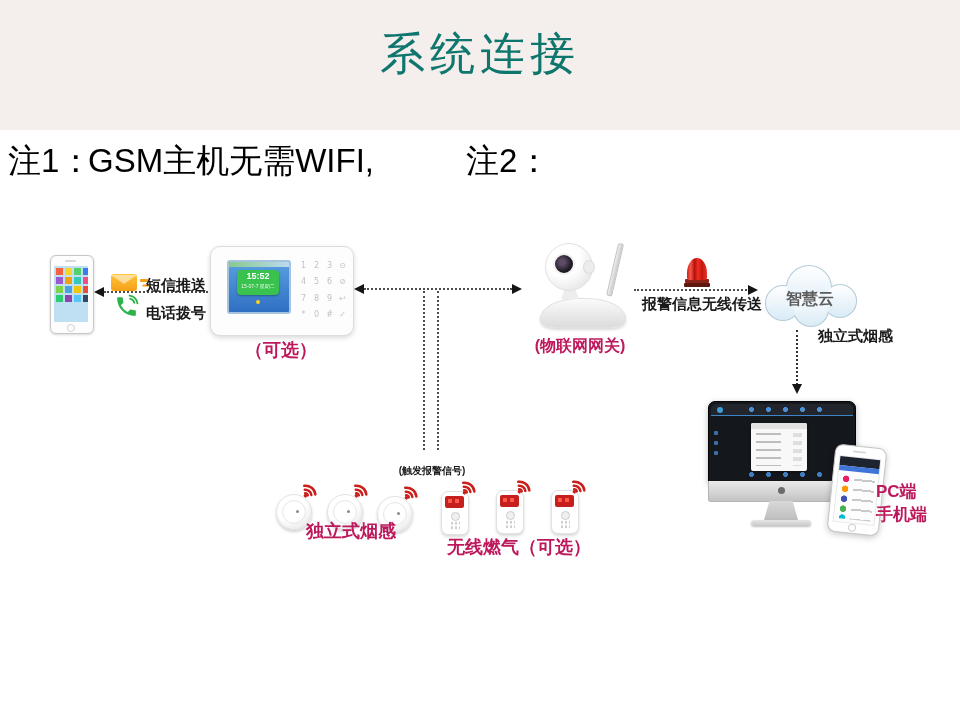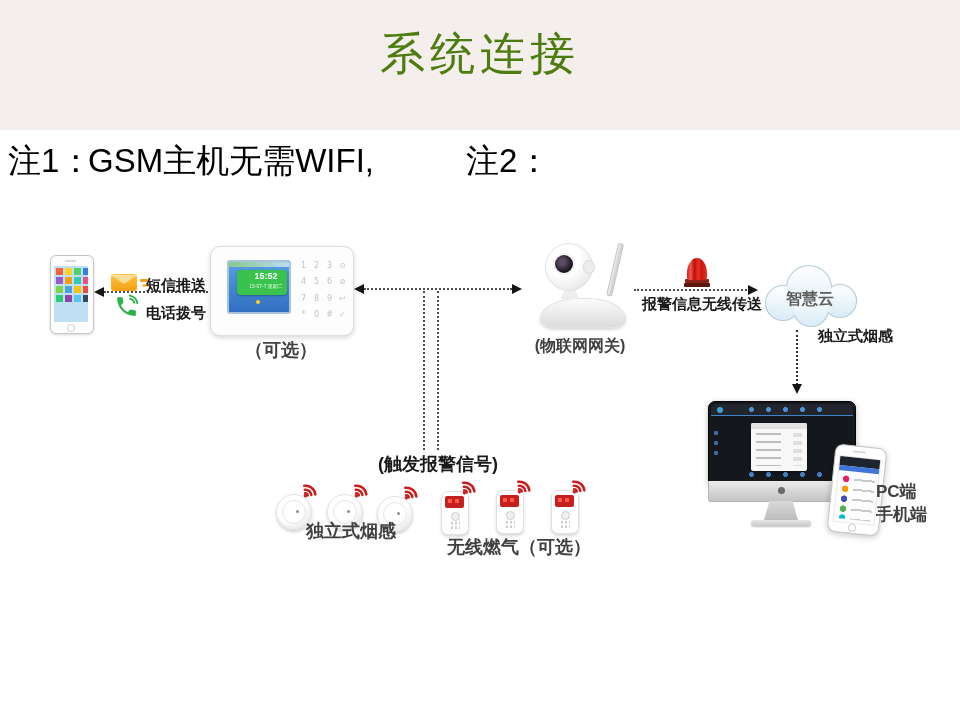--- a/index.html
+++ b/index.html
@@ -3,28 +3,28 @@
 <meta charset="utf-8">
 <style>
   html,body{margin:0;padding:0;background:#ffffff;}
   #stage{position:relative;width:960px;height:720px;background:#ffffff;overflow:hidden;
          font-family:"Liberation Sans","DejaVu Sans",sans-serif;}
   .abs{position:absolute;}
 
   
   .header{position:absolute;left:0;top:0;width:960px;height:130px;background:#f4eeec;}
   .title{position:absolute;left:0;top:24px;width:100%;text-align:center;font-size:45px;
-         letter-spacing:5px;color:#4d7c0f;font-weight:300;}
+         letter-spacing:5px;color:#0f766e;font-weight:300;}
 
   
   .note{position:absolute;font-size:33px;color:#000;white-space:nowrap;}
 
   
   .lbl{position:absolute;font-size:15px;font-weight:600;color:#1a1a1a;white-space:nowrap;}
-  .cap{position:absolute;font-size:18px;font-weight:700;color:#404040;text-align:center;white-space:nowrap;}
+  .cap{position:absolute;font-size:18px;font-weight:700;color:#be185d;text-align:center;white-space:nowrap;}
 
   
   .dh{position:absolute;height:0;border-top:2px dotted #4d4d4d;}
   .dv{position:absolute;width:0;border-left:2px dotted #4d4d4d;}
   .arrL{position:absolute;width:0;height:0;border-top:5px solid transparent;border-bottom:5px solid transparent;border-right:10px solid #151515;}
   .arrR{position:absolute;width:0;height:0;border-top:5px solid transparent;border-bottom:5px solid transparent;border-left:10px solid #151515;}
   .arrD{position:absolute;width:0;height:0;border-left:5px solid transparent;border-right:5px solid transparent;border-top:10px solid #151515;}
 
   
   .iphone{position:absolute;left:50px;top:255px;width:42px;height:77px;background:#fdfdfd;
@@ -49,21 +49,21 @@
   .envelope::after{content:"";position:absolute;left:29px;top:5px;width:8px;height:2.5px;background:#f59f16;
                    box-shadow:2px 5px 0 -0.5px #f59f16;border-radius:1px;}
 
   
   .panel{position:absolute;left:210px;top:246px;width:142px;height:88px;background:#fdfdfd;
          border:1px solid #ddd;border-radius:10px;box-shadow:0 2px 5px rgba(0,0,0,.15);}
   .pscr{position:absolute;left:16px;top:13px;width:60px;height:50px;border:2px solid #a8c3de;border-radius:3px;
         background:linear-gradient(180deg,#58a0e0,#2f6fc2);overflow:hidden;}
   .pscr::before{content:"";position:absolute;left:0;top:0;width:100%;height:5px;background:linear-gradient(90deg,#8fd17c,#cfe4f5);opacity:.85;}
   .pscr::after{content:"";position:absolute;left:27px;top:38px;width:4px;height:4px;border-radius:50%;background:#ffd21e;}
-  .pgreen{position:absolute;left:8px;top:8px;width:42px;height:25px;background:#39c24d;border-radius:4px;box-shadow:0 1px 2px rgba(0,0,0,.3);padding-left:8px;}
+  .pgreen{position:absolute;left:8px;top:8px;width:42px;height:25px;background:#39c24d;border-radius:4px;box-shadow:0 1px 2px rgba(0,0,0,.3);}
   .ptime{color:#fff;font-size:9px;font-weight:bold;text-align:center;line-height:13px;}
   .pdate{color:#eaffea;font-size:5px;text-align:center;line-height:6px;}
   .kp{position:absolute;left:86px;top:10px;width:52px;height:66px;display:grid;grid-template-columns:repeat(4,1fr);
       align-items:center;justify-items:center;color:#c2c2c2;font-size:8px;font-family:"DejaVu Sans",sans-serif;}
 
   
   .camera{position:absolute;left:532px;top:242px;width:100px;height:92px;}
   .cam-ant{position:absolute;left:74px;top:0px;width:3.5px;height:52px;background:linear-gradient(90deg,#eee,#c9c9c9);
            border-radius:2px;transform:rotate(13deg);transform-origin:bottom center;border:0.5px solid #c2c2c2;}
   .cam-head{position:absolute;left:13px;top:1px;width:46px;height:46px;border-radius:50%;
@@ -232,21 +232,21 @@
     </div>
   </div>
   <div class="cap" style="left:210px;top:338px;width:142px">（可选）</div>
 
   <div class="dh" style="left:364px;top:288px;width:148px"></div>
   <div class="arrL" style="left:354px;top:284px"></div>
   <div class="arrR" style="left:512px;top:284px"></div>
 
   <div class="dv" style="left:423px;top:291px;height:159px"></div>
   <div class="dv" style="left:437px;top:291px;height:159px"></div>
-  <div class="lbl" style="left:378px;top:452px;width:108px;text-align:center;font-size:18px">(触发报警信号)</div>
+  <div class="lbl" style="left:378px;top:464px;width:108px;text-align:center;font-size:10px">(触发报警信号)</div>
 
   <div class="camera">
     <div class="cam-ant"></div>
     <div class="cam-body"></div>
     <div class="cam-neck"></div>
     <div class="cam-head"></div>
   </div>
   <div class="cap" style="left:518px;top:336px;width:124px;font-size:16px">(物联网网关)</div>
 
   <div class="dh" style="left:634px;top:289px;width:116px"></div>

